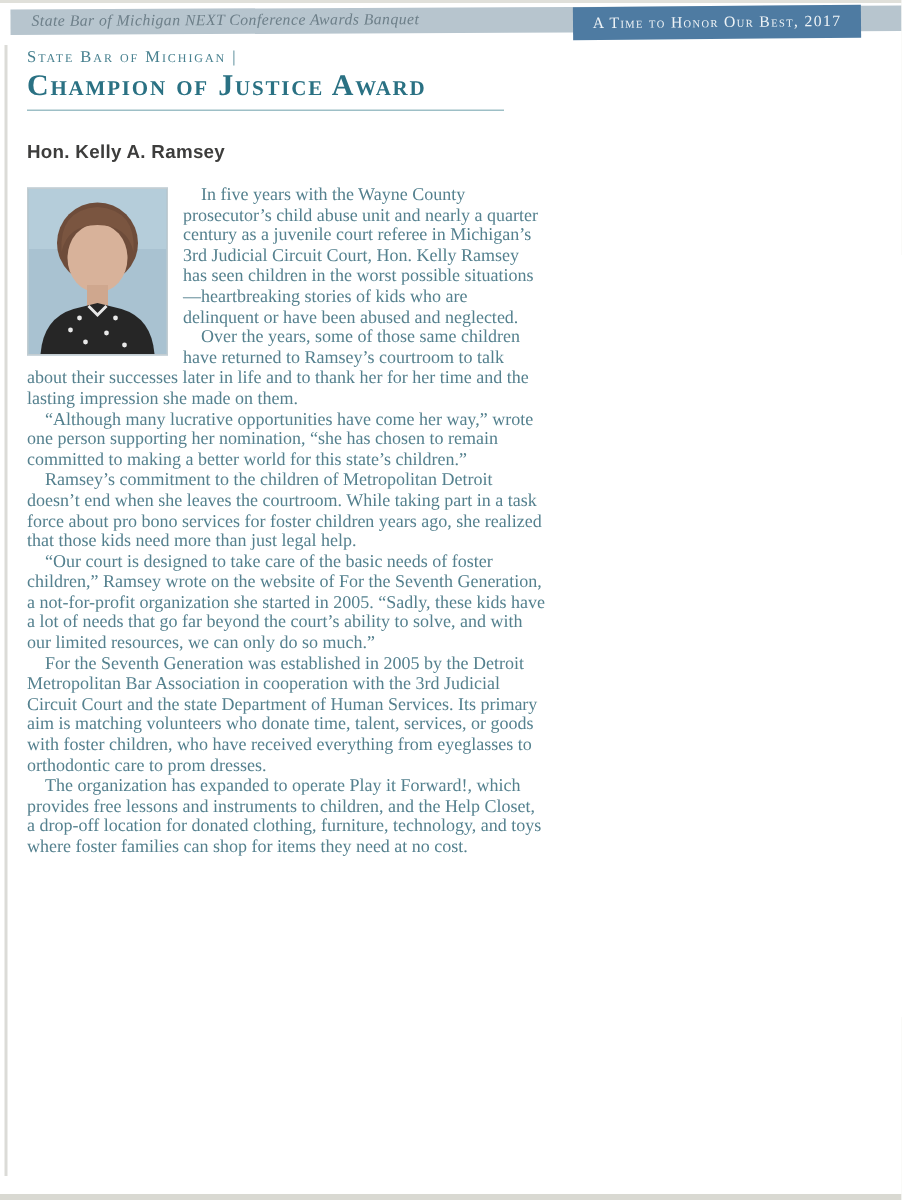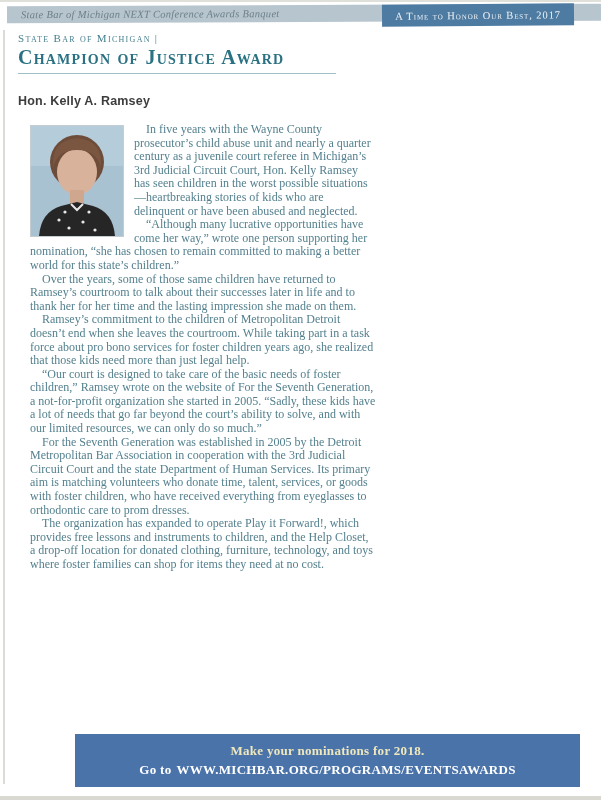--- a/index.html
+++ b/index.html
@@ -22,21 +22,21 @@
 
   
   .content { position:absolute; left:18px; top:32px; width:362px; }
   .kicker { font-variant:small-caps; font-size:11px; letter-spacing:1.3px; color:#47808f; }
   .page-title { font-variant:small-caps; font-weight:700; font-size:20px; letter-spacing:1.2px;
                 color:#2a7183; padding-bottom:4px; border-bottom:1px solid #9dbfc6; width:318px; margin-top:2px; }
   .honoree { margin-top:20px; font-family:"Liberation Sans", sans-serif; font-weight:bold;
              font-size:12.5px; color:#3d3d3c; letter-spacing:.2px; }
 
   
-  .article { margin-top:15px; width:346px; color:#54808e; font-size:12px; line-height:13.6px;margin-left:12px; }
+  .article { margin-top:15px; width:346px; color:#54808e; font-size:12px; line-height:13.6px; }
   .article p { text-indent:12px; }
   .photo-frame { float:left; width:94px; height:112px; margin:2px 10px 3px 0;
                  border:1px solid #c3cdd2; background:#a9c2d1; overflow:hidden; }
   .photo-frame svg { display:block; }
 
   
   .footer-banner { position:absolute; left:75px; bottom:13px; width:505px; height:53px; background:#4a73aa;
                    display:flex; flex-direction:column; align-items:center; justify-content:center; gap:3px; }
   .nominate-line { color:#efe8bc; font-weight:bold; font-size:13px; letter-spacing:.3px; }
   .url-line { color:#ffffff; font-weight:bold; font-size:13px; letter-spacing:.3px; }
@@ -75,29 +75,23 @@
           <circle cx="28" cy="94" r="1.6" fill="#e8e8e8"></circle>
           <circle cx="38" cy="102" r="1.6" fill="#e8e8e8"></circle>
           <circle cx="52" cy="96" r="1.6" fill="#e8e8e8"></circle>
           <circle cx="64" cy="104" r="1.6" fill="#e8e8e8"></circle>
           <circle cx="58" cy="86" r="1.6" fill="#e8e8e8"></circle>
           <circle cx="34" cy="86" r="1.6" fill="#e8e8e8"></circle>
           <path d="M40 78 L46 84 L52 78" fill="none" stroke="#e8e8e8" stroke-width="2"></path>
         </svg>
       </div>
       <p>In five years with the Wayne County prosecutor’s child abuse unit and nearly a quarter century as a juvenile court referee in Michigan’s 3rd Judicial Circuit Court, Hon. Kelly Ramsey has seen children in the worst possible situations—heartbreaking stories of kids who are delinquent or have been abused and neglected.</p>
+      <p>Over the years, some of those same children have returned to Ramsey’s courtroom to talk about their successes later in life and to thank her for her time and the lasting impression she made on them.</p>
       <p>“Although many lucrative opportunities have come her way,” wrote one person supporting her nomination, “she has chosen to remain committed to making a better world for this state’s children.”</p>
-      <p>Over the years, some of those same children have returned to Ramsey’s courtroom to talk about their successes later in life and to thank her for her time and the lasting impression she made on them.</p>
       <p>Ramsey’s commitment to the children of Metropolitan Detroit doesn’t end when she leaves the courtroom. While taking part in a task force about pro bono services for foster children years ago, she realized that those kids need more than just legal help.</p>
       <p>“Our court is designed to take care of the basic needs of foster children,” Ramsey wrote on the website of For the Seventh Generation, a not-for-profit organization she started in 2005. “Sadly, these kids have a lot of needs that go far beyond the court’s ability to solve, and with our limited resources, we can only do so much.”</p>
       <p>For the Seventh Generation was established in 2005 by the Detroit Metropolitan Bar Association in cooperation with the 3rd Judicial Circuit Court and the state Department of Human Services. Its primary aim is matching volunteers who donate time, talent, services, or goods with foster children, who have received everything from eyeglasses to orthodontic care to prom dresses.</p>
       <p>The organization has expanded to operate Play it Forward!, which provides free lessons and instruments to children, and the Help Closet, a drop-off location for donated clothing, furniture, technology, and toys where foster families can shop for items they need at no cost.</p>
     </div>
   </div>
 
-  <div class="footer-banner">
-    <div class="nominate-line">Make your nominations for 2018.</div>
-    <div class="url-line">
-      <span class="go-to">Go to</span><span>WWW.MICHBAR.ORG/PROGRAMS/EVENTSAWARDS</span>
-    </div>
-  </div>
 
 </div>
 
 </body></html>

